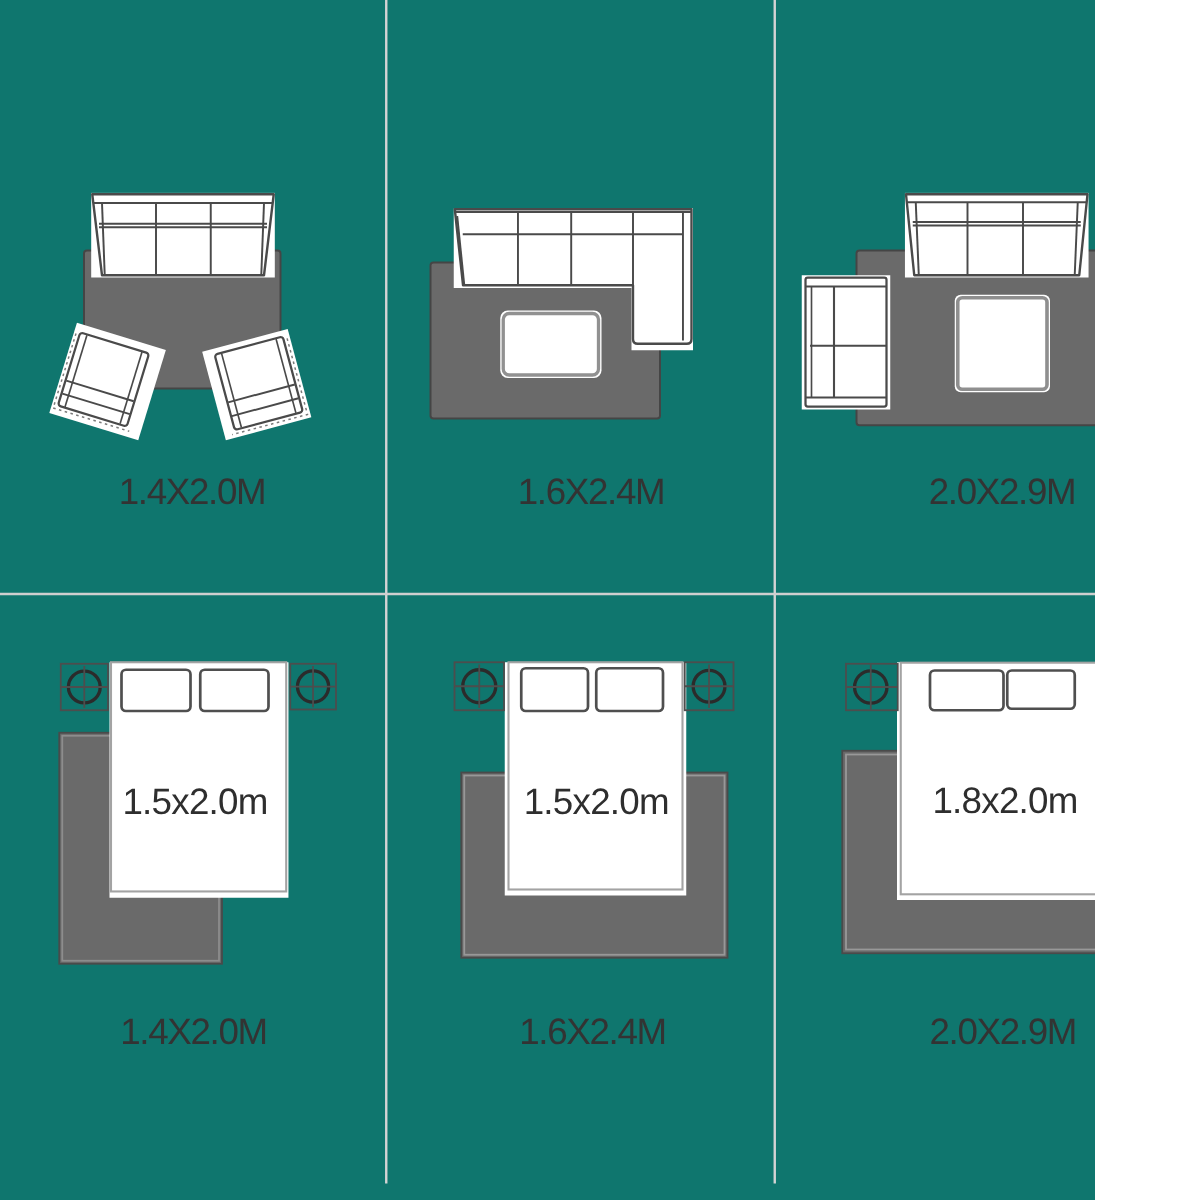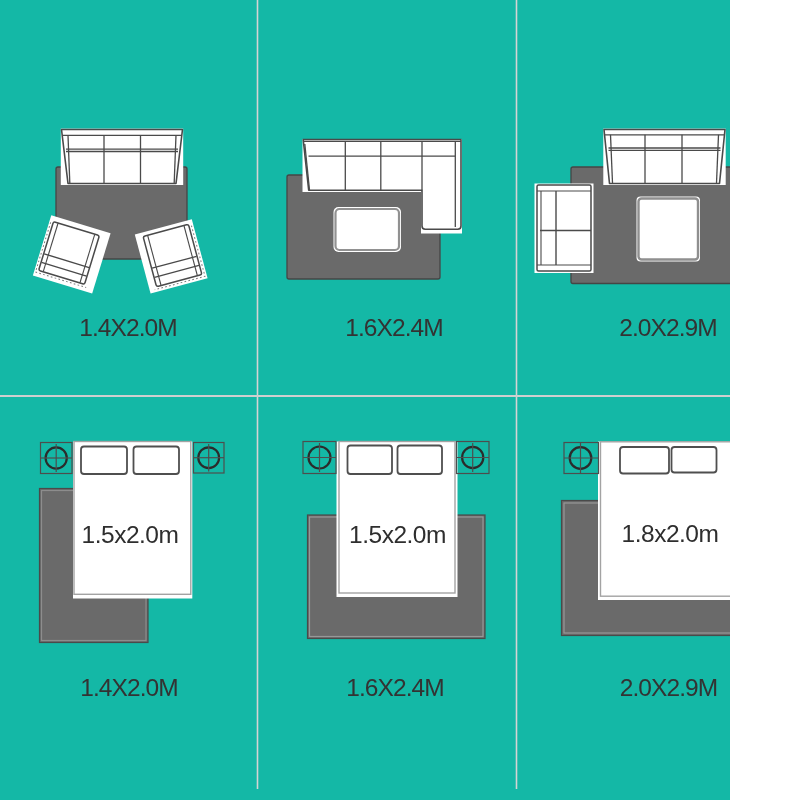--- a/index.html
+++ b/index.html
@@ -1,16 +1,16 @@
 <!DOCTYPE html>
 <html><head>
 <meta charset="utf-8">
 <style>
 html,body{margin:0;padding:0;background:#ffffff;}
-#stage{position:relative;width:730px;height:800px;background:#14b8a6;overflow:hidden;}
+#stage{position:relative;width:730px;height:800px;background:#0f766e;overflow:hidden;}
 text{font-family:"Liberation Sans",sans-serif;}
 </style>
 </head>
 <body>
 <div id="stage">
 <svg width="800" height="800" viewBox="0 0 800 800">
 
 <line x1="257.5" y1="0" x2="257.5" y2="789" stroke="#d4d4d4" stroke-width="1.6"></line>
 
 <line x1="516.5" y1="0" x2="516.5" y2="789" stroke="#d4d4d4" stroke-width="1.6"></line>

